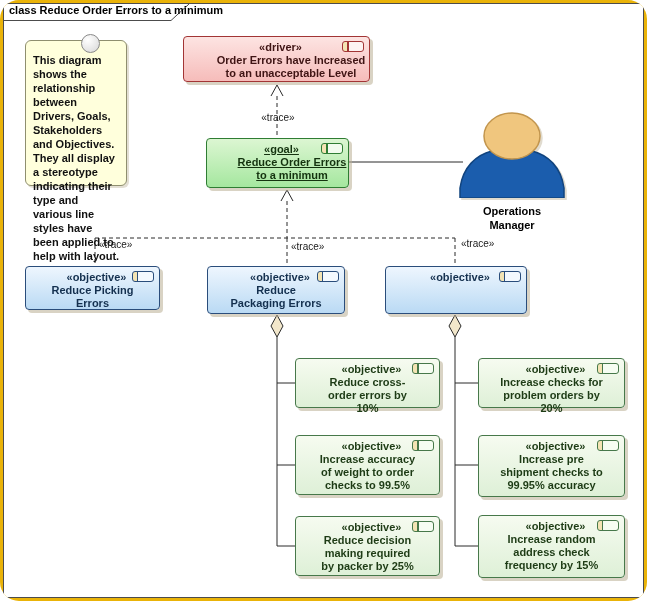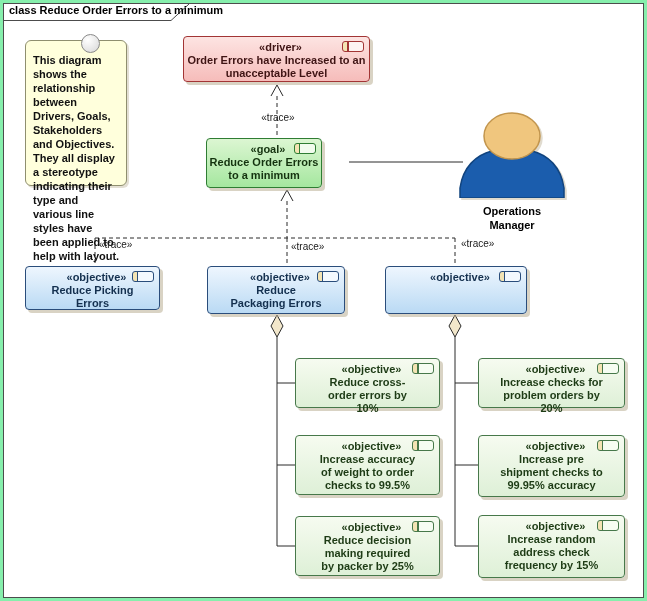--- a/index.html
+++ b/index.html
@@ -1,36 +1,36 @@
 <!DOCTYPE html>
 <html><head>
 <meta charset="utf-8">
 <style>
   html,body{margin:0;padding:0;background:#fff;}
-  #canvas{position:relative;width:647px;height:601px;background:#86efac;
-          font-family:"Liberation Sans",sans-serif;overflow:hidden;}
+  #canvas{position:relative;width:647px;height:601px;background:#eab308;
+          font-family:"Liberation Sans",sans-serif;overflow:hidden;border-radius:19px;}
   .frame{position:absolute;left:3px;top:3px;right:3px;bottom:3px;
          border:1px solid #4c4c4c;background:#fff;}
   svg.connectors{position:absolute;left:0;top:0;z-index:1;}
   .tab-title{position:absolute;left:9px;top:4px;z-index:3;font-size:11px;
              font-weight:bold;color:#000;white-space:nowrap;}
   
   .node{position:absolute;z-index:2;border:1px solid;border-radius:4px;
         text-align:center;box-shadow:3px 3px 0 rgba(186,175,148,.55);
         box-sizing:border-box;padding-top:4px;}
   .node .stereo{font-size:11px;font-weight:bold;line-height:13px;padding-left:8px;}
-  .node .nname{font-size:11px;font-weight:bold;line-height:13px;margin:0 auto;}
+  .node .nname{font-size:11px;font-weight:bold;line-height:13px;margin:0 auto;padding-left:29px;}
   .req-icon{position:absolute;top:4px;right:5px;width:22px;height:11px;
             border:1.4px solid;border-radius:3px;box-sizing:border-box;}
   
   .driver{left:183px;top:36px;width:187px;height:46px;border-color:#a23535;
           background:linear-gradient(#fde4e2,#f6bcba);color:#3f1414;}
   
-  .goal{left:206px;top:138px;width:116px;height:50px;border-color:#2f7d33;
-        background:linear-gradient(#dcf6d2,#a5e79f);color:#14330f;}
+  .goal{left:206px;top:138px;width:143px;height:50px;border-color:#2f7d33;
+        background:linear-gradient(#dcf6d2,#a5e79f);color:#14330f;text-decoration:underline;}
   
   .obj-blue{border-color:#2a4d7b;background:linear-gradient(#eef6fe,#badaf4);color:#14304f;}
   .picking{left:25px;top:266px;width:135px;height:44px;}
   .packaging{left:207px;top:266px;width:138px;height:48px;}
   .packaging .nname,.shipping .nname{max-width:112px;}
   .shipping{left:385px;top:266px;width:142px;height:48px;}
   
   .obj-green{border-color:#47784a;background:linear-gradient(#f6fbf0,#def0d7);color:#1d3b15;}
   .g-a{left:295px;top:358px;width:145px;height:50px;}
   .g-b{left:295px;top:435px;width:145px;height:60px;}

